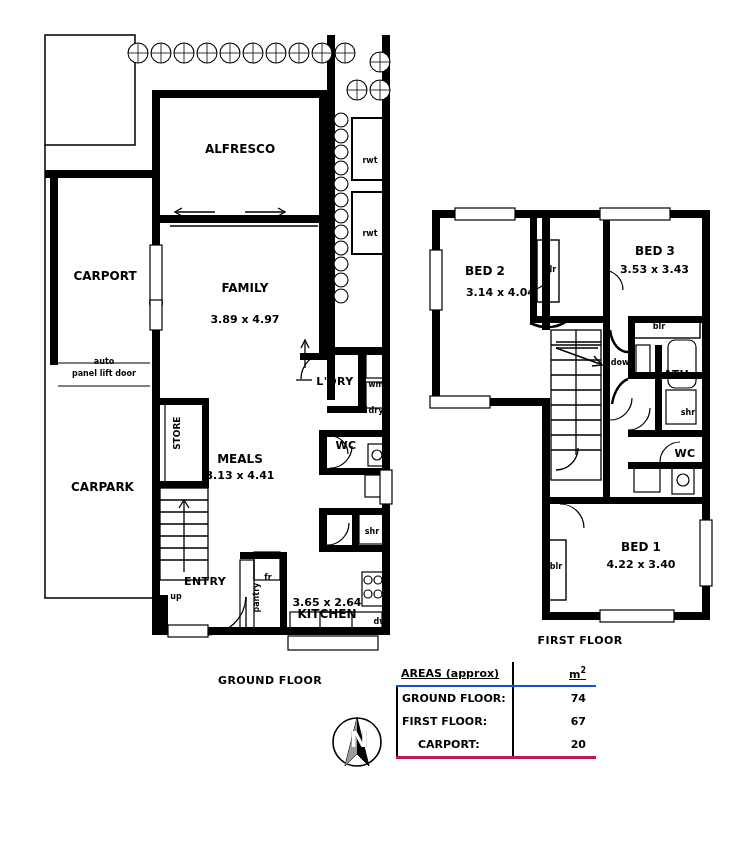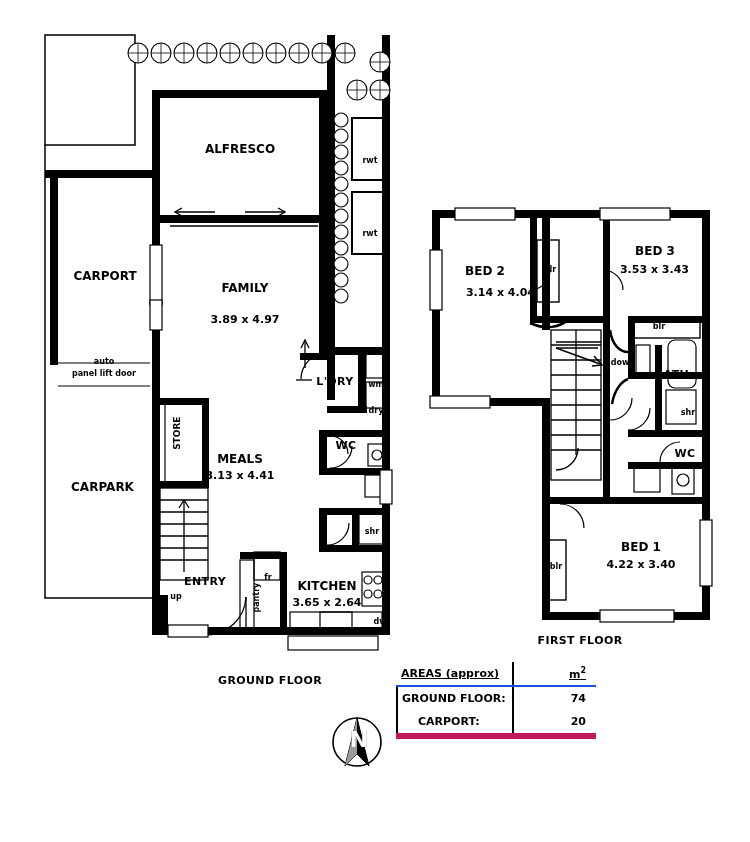--- a/index.html
+++ b/index.html
@@ -10,21 +10,21 @@
   .lbl.tiny{font-size:8px;}
   .lbl.room{font-size:12px;}
   .lbl.dim{font-size:11px;}
   .lbl.cap{font-size:11px;letter-spacing:.4px;}
   .rot{transform-origin:center center;}
   .areatbl{position:absolute;left:396px;top:662px;width:200px;font-size:11px;font-weight:bold;}
   .areatbl table{border-collapse:collapse;width:200px;}
   .areatbl td{padding:2px 4px;height:19px;vertical-align:middle;}
   .areatbl .hdr td{border-bottom:2px solid #1d4ed8;text-decoration:underline;}
   .areatbl td.num{border-left:2px solid #000;text-align:right;width:52px;padding-right:10px;}
-  .areatbl tr.line td{border-bottom:6px solid #be185d;padding-left:20px;}
+  .areatbl tr.line td{border-bottom:3px solid #be185d;padding-left:20px;}
   .areatbl tr.top td{border-top:2px solid #000;}
   .areatbl .lastrow td{border-top:2px solid #000;border-bottom:2px solid #000;}
   .areatbl .boxed{border-left:2px solid #000;border-right:2px solid #000;}
   sup{font-size:8px;}
 </style>
 </head>
 <body>
 
 <svg id="plan" viewBox="0 0 750 842">
   <defs>
@@ -333,21 +333,21 @@
 
 <div class="lbl room" style="left:50px;top:270px;width:110px;">CARPORT</div>
 <div class="lbl room" style="left:45px;top:481px;width:115px;">CARPARK</div>
 
 <div class="lbl room" style="left:180px;top:282px;width:130px;">FAMILY</div>
 <div class="lbl dim" style="left:180px;top:314px;width:130px;">3.89 x 4.97</div>
 
 <div class="lbl room" style="left:175px;top:453px;width:130px;">MEALS</div>
 <div class="lbl dim" style="left:175px;top:470px;width:130px;">3.13 x 4.41</div>
 
-<div class="lbl room" style="left:277px;top:580px;width:100px;">KITCHEN</div>
+<div class="lbl room" style="left:277px;top:608px;width:100px;">KITCHEN</div>
 <div class="lbl dim" style="left:277px;top:597px;width:100px;">3.65 x 2.64</div>
 
 <div class="lbl cap" style="left:165px;top:576px;width:80px;">ENTRY</div>
 <div class="lbl cap" style="left:310px;top:376px;width:50px;">L'DRY</div>
 <div class="lbl cap" style="left:326px;top:440px;width:40px;">WC</div>
 
 <div class="lbl small rot" style="left:157px;top:428px;width:40px;transform:rotate(-90deg);">STORE</div>
 
 <div class="lbl tiny" style="left:62px;top:357px;width:84px;">auto</div>
 <div class="lbl tiny" style="left:50px;top:369px;width:108px;">panel lift door</div>
@@ -389,20 +389,24 @@
   <table>
     <tbody>
         <tr class="hdr">
       <td>AREAS (approx)</td>
       <td class="num"><span>m</span><sup>2</sup></td>
     </tr>
     <tr class="top">
       <td class="boxed">GROUND FLOOR:</td>
       <td class="num">74</td>
     </tr>
+    <tr>
+      <td class="boxed">FIRST FLOOR:</td>
+      <td class="num">67</td>
+    </tr>
     <tr class="line">
       <td class="boxed">CARPORT:</td>
       <td class="num">20</td>
     </tr>
   </tbody>
     </table>
 </div>
 
 <div class="lbl" style="left:345px;top:727px;width:28px;font-size:22px;color:#fff;-webkit-text-stroke:0;text-shadow:0 0 0 #000;">N</div>
 

